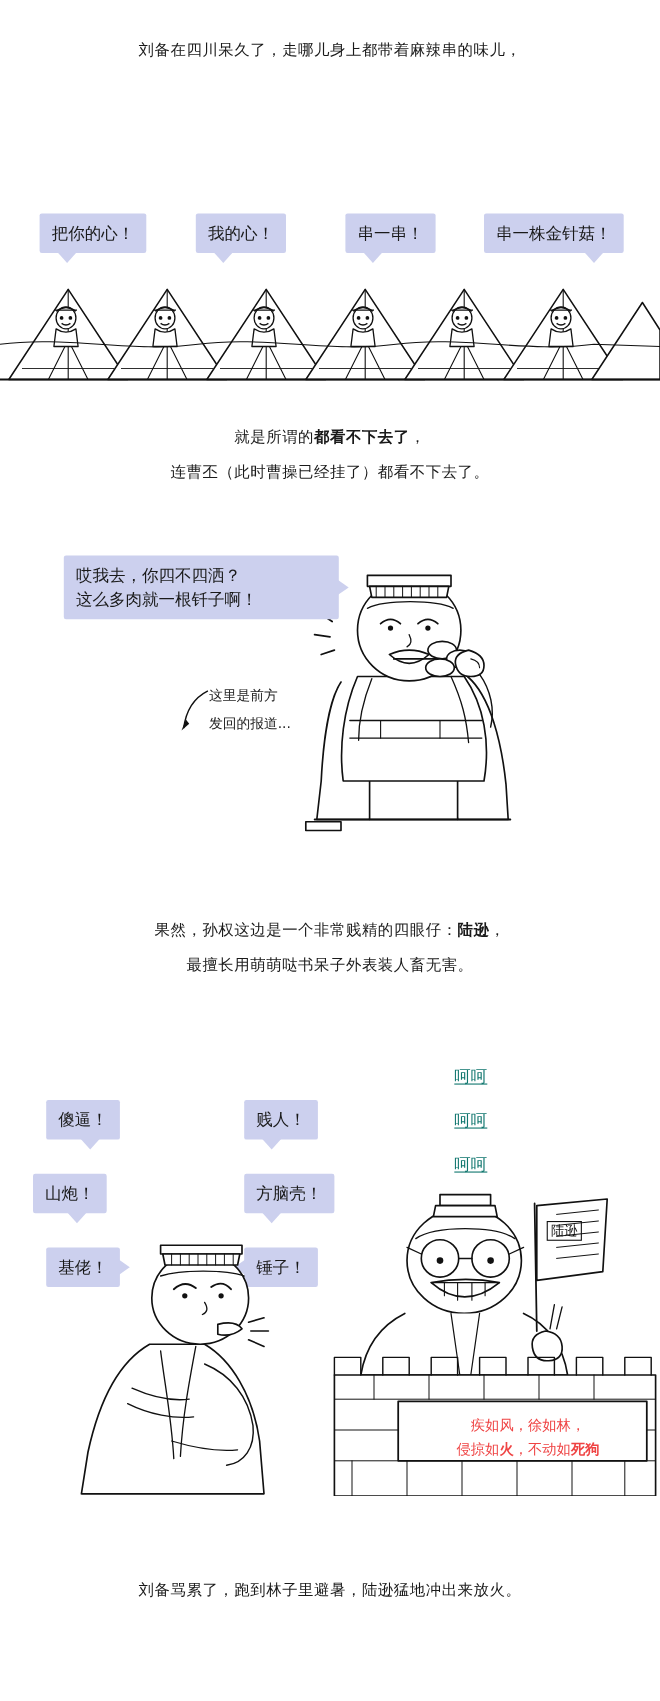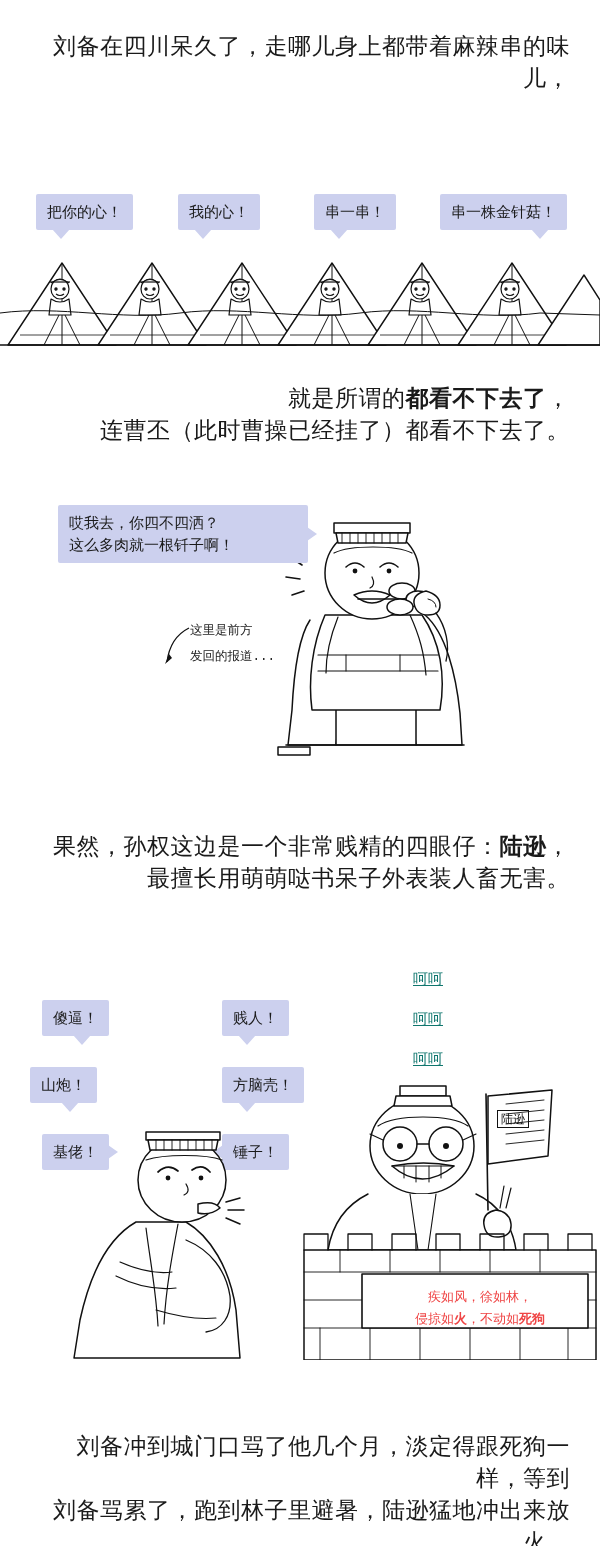--- a/index.html
+++ b/index.html
@@ -19,22 +19,22 @@
     position: relative;
     width: 600px;
     height: 1546px;
     background: #fff;
   }
   
   .narration {
     position: absolute;
     width: 540px;
     left: 30px;
-    text-align: right;
-    font-size: 23px;
+    text-align: center;
+    font-size: 14px;
     line-height: 32px;
     letter-spacing: 0.5px;
     color: #1a1a1a;
   }
   .narration b { font-weight: bold; }
 
   
   .bubble {
     position: absolute;
     background: #ccd0ee;
@@ -85,21 +85,20 @@
     color: #0f766e;
     white-space: nowrap;
     text-decoration: underline;
   }
   .smallnote {
     position: absolute;
     font-size: 12.5px;
     line-height: 19px;
     color: #222;
     white-space: nowrap;
-    font-family: Liberation Mono, monospace;
   }
   
   .art { position: absolute; }
   .banner-text {
     position: absolute;
     font-size: 13px;
     line-height: 21px;
     color: #ef4444;
     text-align: center;
     white-space: nowrap;
@@ -497,17 +496,16 @@
   </div>
 
   <div class="flag-label" style="left:497px;top:1110px;">陆逊</div>
 
   <div class="banner-text" style="left:380px;top:1286px;width:200px;">疾如风，徐如林，</div>
   <div class="banner-text" style="left:380px;top:1308px;width:200px;">
     <span>侵掠如</span><span class="hot">火</span><span>，不动如</span><span class="hot">死狗</span>
   </div>
 
   <div class="narration" style="top:1430px;">
-    <div>刘备冲到城门口骂了他几个月，淡定得跟死狗一样，等到</div>
     <div>刘备骂累了，跑到林子里避暑，陆逊猛地冲出来放火。</div>
   </div>
 
 </div>
 
 </body></html>

